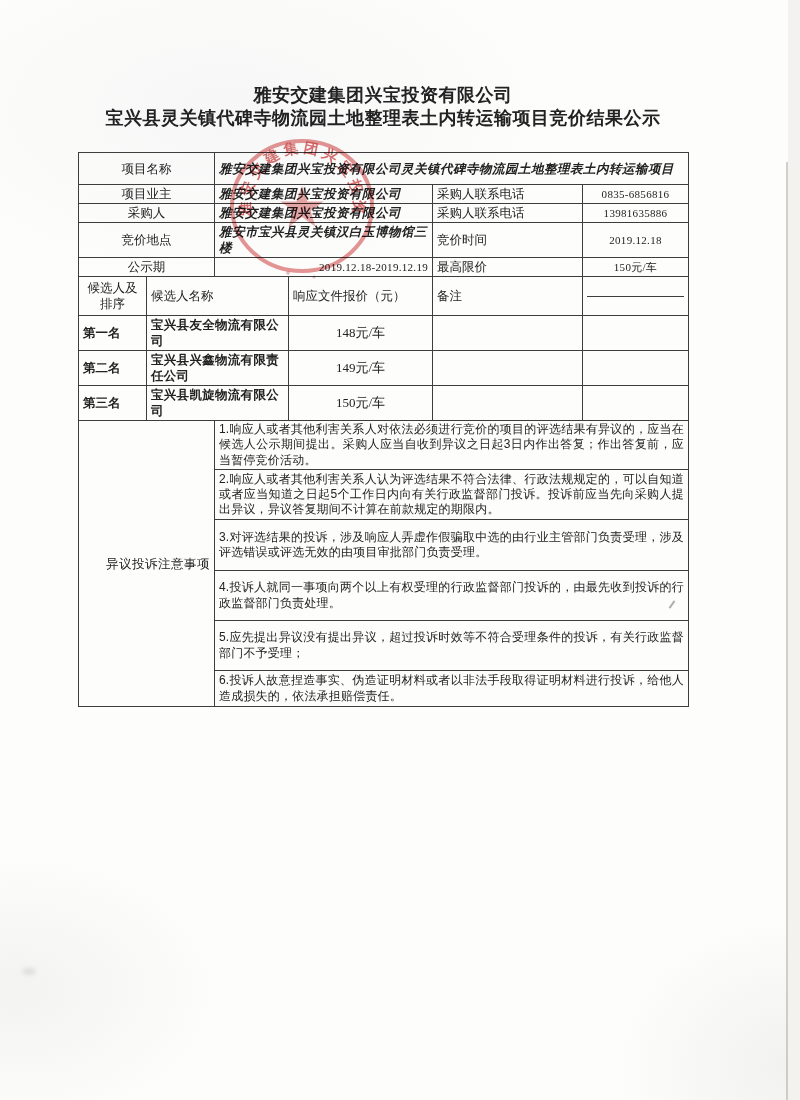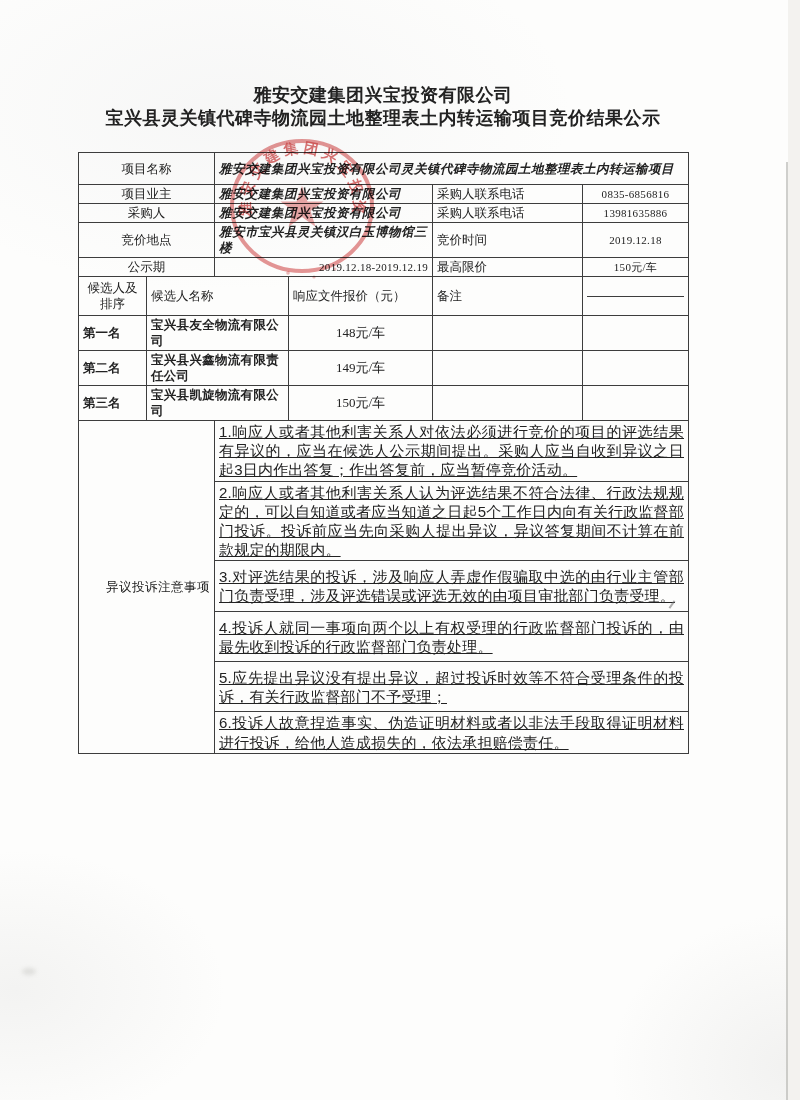--- a/index.html
+++ b/index.html
@@ -36,21 +36,21 @@
     overflow:hidden;line-height:1.28;
   }
   td.lab{text-align:center;padding-left:5px;}
   td.val{text-align:left;padding-left:7px;font-weight:600;letter-spacing:.5px;font-style:italic;}
   td.ctr{text-align:left;}
   td.num{text-align:center;font-family:"Liberation Serif",serif;font-size:11px;letter-spacing:.3px;}
   td.rank{text-align:left;padding-left:5px;font-weight:bold;}
   td.name{text-align:left;padding-left:6px;font-weight:600;letter-spacing:.3px;}
   td.price{text-align:center;font-family:"Liberation Serif",serif;font-size:13px;}
   td.notice-label{text-align:right;padding-left:5px;letter-spacing:.5px;}
-  td.notice-item{text-align:left;padding:3px 6px;font-size:15px;line-height:16px;text-align:justify;letter-spacing:.2px;vertical-align:middle;text-decoration:underline;}
+  td.notice-item{text-align:left;padding:3px 6px;font-size:12px;line-height:16px;text-align:justify;letter-spacing:.2px;vertical-align:middle;}
   td.split-cell{padding:0;}
   .split-top{height:45%;border-bottom:1px solid #3d3d3d;}
   .split-bottom{height:55%;}
 
   .stamp{
     position:absolute;left:222px;top:130px;width:160px;height:158px;
     mix-blend-mode:multiply;opacity:.9;pointer-events:none;
   }
 </style>
 </head>

